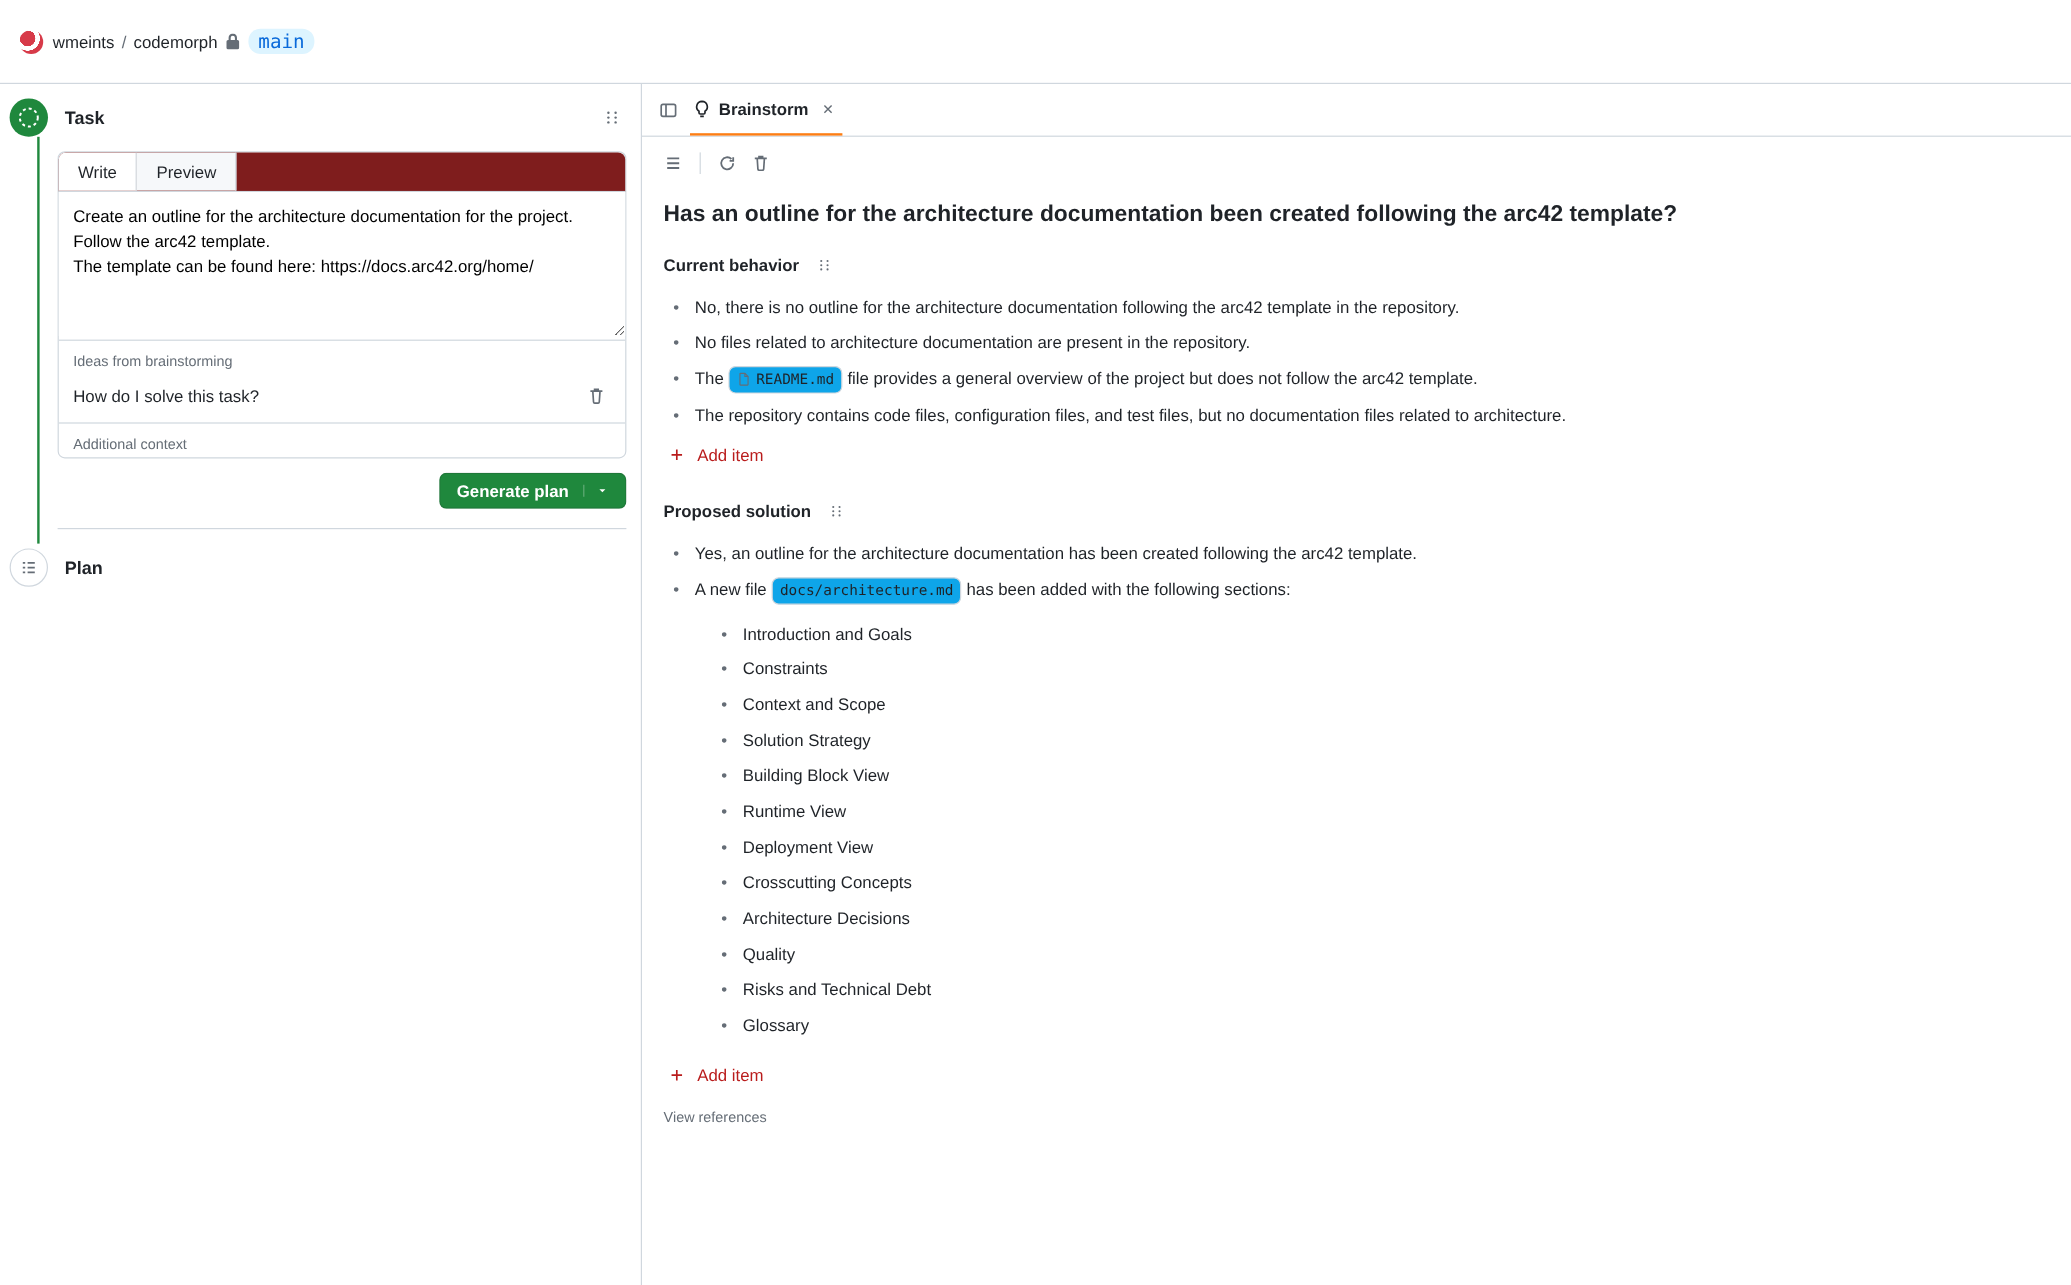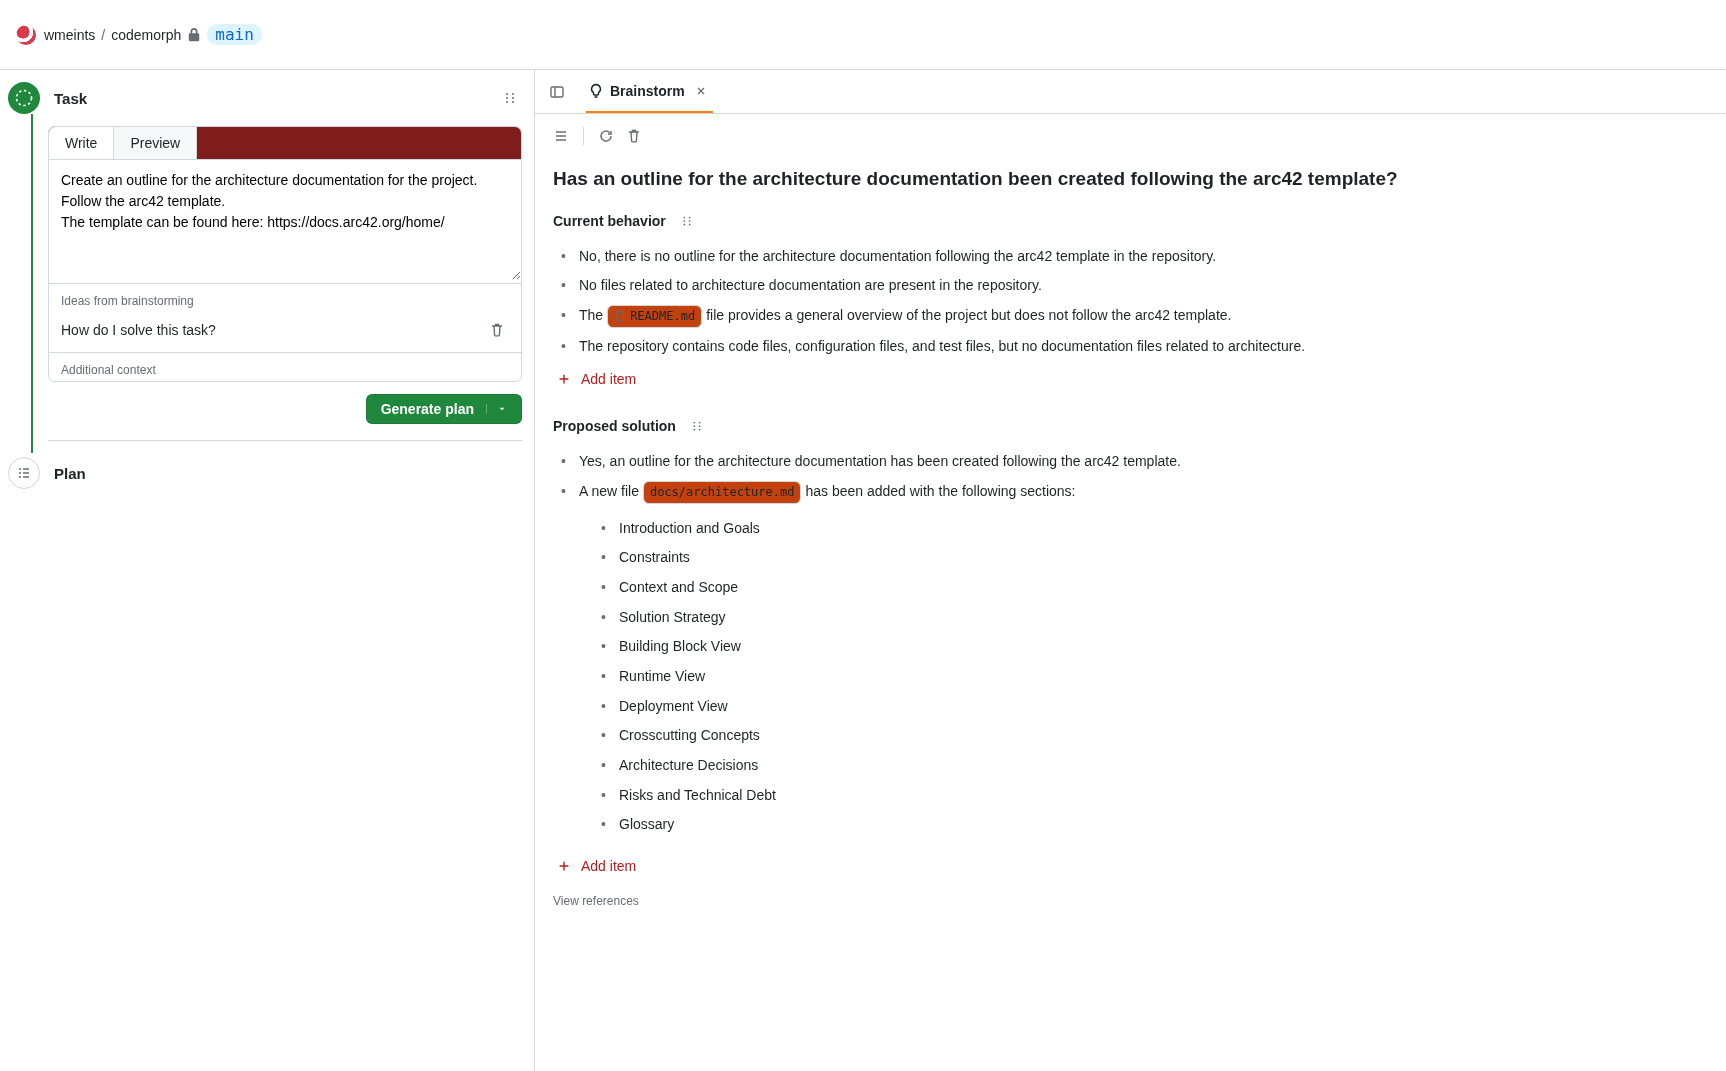--- a/index.html
+++ b/index.html
@@ -88,21 +88,21 @@
 }
 .btn-primary {
   background: #1f883d; color: #fff; border: 1px solid rgba(31,35,40,.15);
   border-radius: 6px; padding: 6px 14px; font-weight: 600; font-size: 14px;
   display: flex; align-items: center; gap: 12px; cursor: pointer;
 }
 .btn-primary .caret { border-left: 1px solid rgba(255,255,255,.3); padding-left: 10px; }
 
 
 .right-tabs {
-  display: flex; align-items: center; gap: 21px;
+  display: flex; align-items: center; gap: 10px;
   border-bottom: 1px solid #d0d7de; padding: 0 14px; height: 44px;
 }
 .panel-toggle { color: #656d76; cursor: pointer; display: flex; }
 .r-tab {
   display: flex; align-items: center; gap: 6px; height: 100%;
   border-bottom: 2px solid transparent; font-weight: 600; cursor: pointer;
   padding: 0 2px;
 }
 .r-tab.active { border-bottom-color: #fd7e14; }
 .close-x { color: #656d76; cursor: pointer; padding: 2px 4px; }
@@ -118,21 +118,21 @@
 ul.bullets { list-style: none; margin: 10px 0 4px; }
 ul.bullets > li {
   position: relative; padding: 4px 0 4px 26px; line-height: 1.55;
 }
 ul.bullets > li::before {
   content: "•"; position: absolute; left: 8px; color: #656d76;
 }
 ul.bullets.nested { margin-left: 14px; }
 .code-pill {
   font-family: ui-monospace, SFMono-Regular, Menlo, Consolas, monospace;
-  font-size: 12px; background: #c2410c; border: 1px solid #d0d7de;
+  font-size: 12px; background: #0ea5e9; border: 1px solid #d0d7de;
   border-radius: 6px; padding: 1px 6px; display: inline-flex; align-items: center; gap: 4px;
 }
 .add-item {
   display: flex; align-items: center; gap: 10px; color: #b91c1c;
   padding: 6px 0 18px 4px; cursor: pointer;
 }
 .view-refs { color: #656d76; font-size: 12px; cursor: pointer; text-align: center; }
 svg { display: block; }
 .li-flex { display:flex; flex-wrap: wrap; align-items: center; gap: 4px; }
 .node-wrapper { position: relative; }
@@ -328,20 +328,21 @@
           <ul class="bullets nested">
             <li>Introduction and Goals</li>
             <li>Constraints</li>
             <li>Context and Scope</li>
             <li>Solution Strategy</li>
             <li>Building Block View</li>
             <li>Runtime View</li>
             <li>Deployment View</li>
             <li>Crosscutting Concepts</li>
             <li>Architecture Decisions</li>
+            <li>Quality</li>
             <li>Risks and Technical Debt</li>
             <li>Glossary</li>
           </ul>
         </li>
       </ul>
       <div class="add-item">
         <svg width="14" height="14" viewBox="0 0 16 16" stroke="currentColor" stroke-width="1.6">
             <path d="M8 3v10M3 8h10"></path>
           </svg>
         <span>Add item</span>

